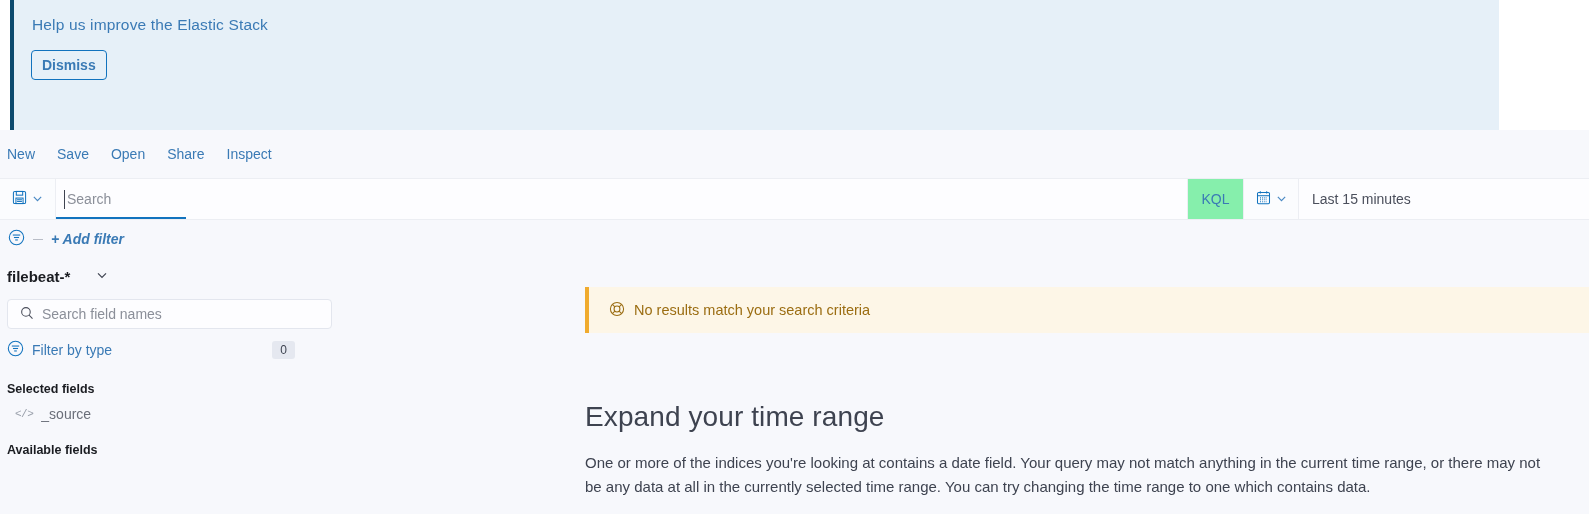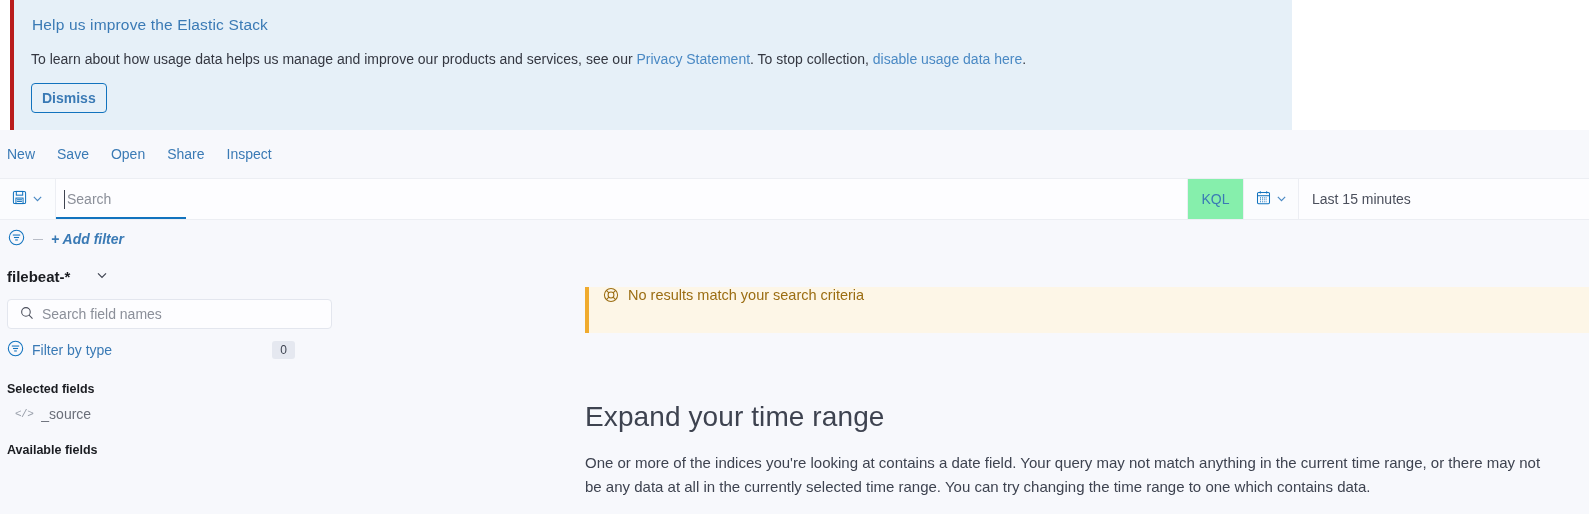--- a/index.html
+++ b/index.html
@@ -21,24 +21,24 @@
   .banner-wrap {
     position: absolute;
     left: 0; top: 0;
     width: 1589px;
     height: 130px;
     background: #ffffff;
     padding-left: 10px;
   }
   .banner {
     position: relative;
-    width: 1282px;
+    width: 1489px;
     height: 130px;
     background: #e6f0f8;
-    border-left: 4px solid #b91c1c;
+    border-left: 4px solid #0c4a6e;
     padding: 16px 0 0 17px;
   }
   .banner-title {
     font-size: 15.5px;
     color: #3a7ab5;
     font-weight: 400;
     line-height: 1.2;
     margin: 0 0 0 1px;
     letter-spacing: 0.01em;
   }
@@ -290,22 +290,22 @@
   
   .content {
     flex: 1;
     padding-left: 0;
   }
   .warn-callout {
     background: #fdf6e7;
     border-left: 4px solid #f0ab2e;
     height: 46px;
     display: flex;
-    align-items: flex-start;
-    padding-left: 14px;
+    align-items: center;
+    padding-left: 20px;
     gap: 9px;
     margin-top: 29px;
   }
   .warn-text {
     color: #9b6d12;
     font-size: 14.5px;
   }
   .empty-title {
     font-size: 28px;
     font-weight: 300;
@@ -320,23 +320,20 @@
     line-height: 1.62;
     color: #3e4350;
   }
 </style>
 </head>
 <body>
 
 <div class="banner-wrap">
   <div class="banner">
     <div class="banner-title">Help us improve the Elastic Stack</div>
-    <div class="banner-body">
-      <span>To learn about how usage data helps us manage and improve our products and services, see our </span><a class="banner-link" href="#">Privacy Statement</a><span>. To stop collection, </span><a class="banner-link" href="#">disable usage data here</a><span>.</span>
-    </div>
     <button class="dismiss-btn">Dismiss</button>
   </div>
 </div>
 
 <div class="app">
 
   <div class="topnav">
     <a href="#">New</a>
     <a href="#">Save</a>
     <a href="#">Open</a>

